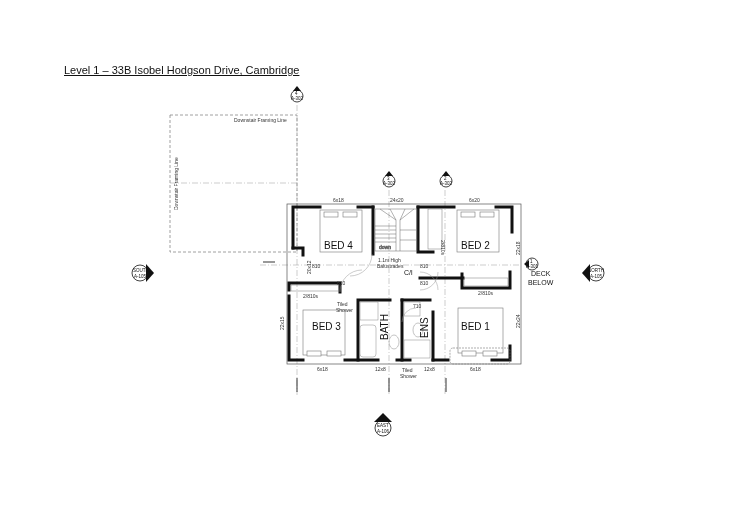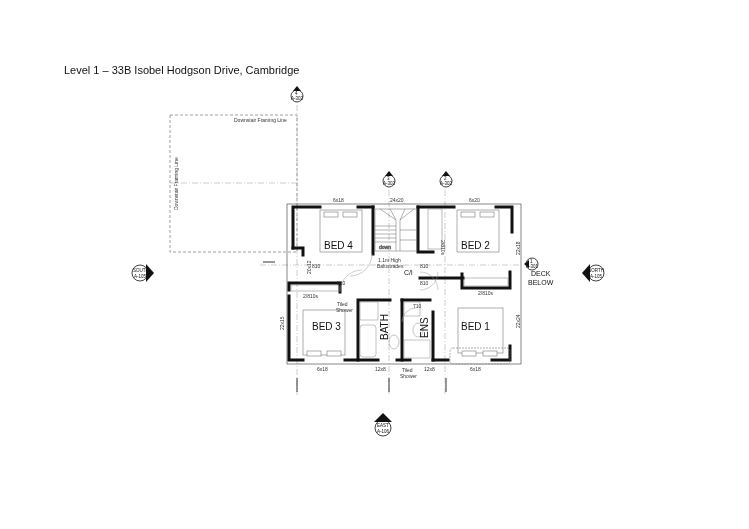--- a/index.html
+++ b/index.html
@@ -1,17 +1,17 @@
 <!DOCTYPE html>
 <html><head>
   <meta charset="utf-8">
   <style>
     html, body { margin: 0; padding: 0; background: #ffffff; }
     body { width: 749px; height: 529px; position: relative; overflow: hidden; font-family: "Liberation Sans", sans-serif; }
-    .title { position: absolute; left: 64px; top: 64px; font-size: 11px; color: #111; }
+    .title { position: absolute; left: 64px; top: 64px; font-size: 11px; color: #111; text-decoration: underline; }
     svg { position: absolute; left: 0; top: 0; }
     .lbl { font-family: "Liberation Sans", sans-serif; fill: #111; }
     .room { font-size: 10px; }
     .dim { font-size: 5px; fill: #333; }
     .small { font-size: 5px; fill: #333; }
     .marker-txt { font-size: 4.5px; fill: #111; }
   </style>
 </head>
 <body>
 

